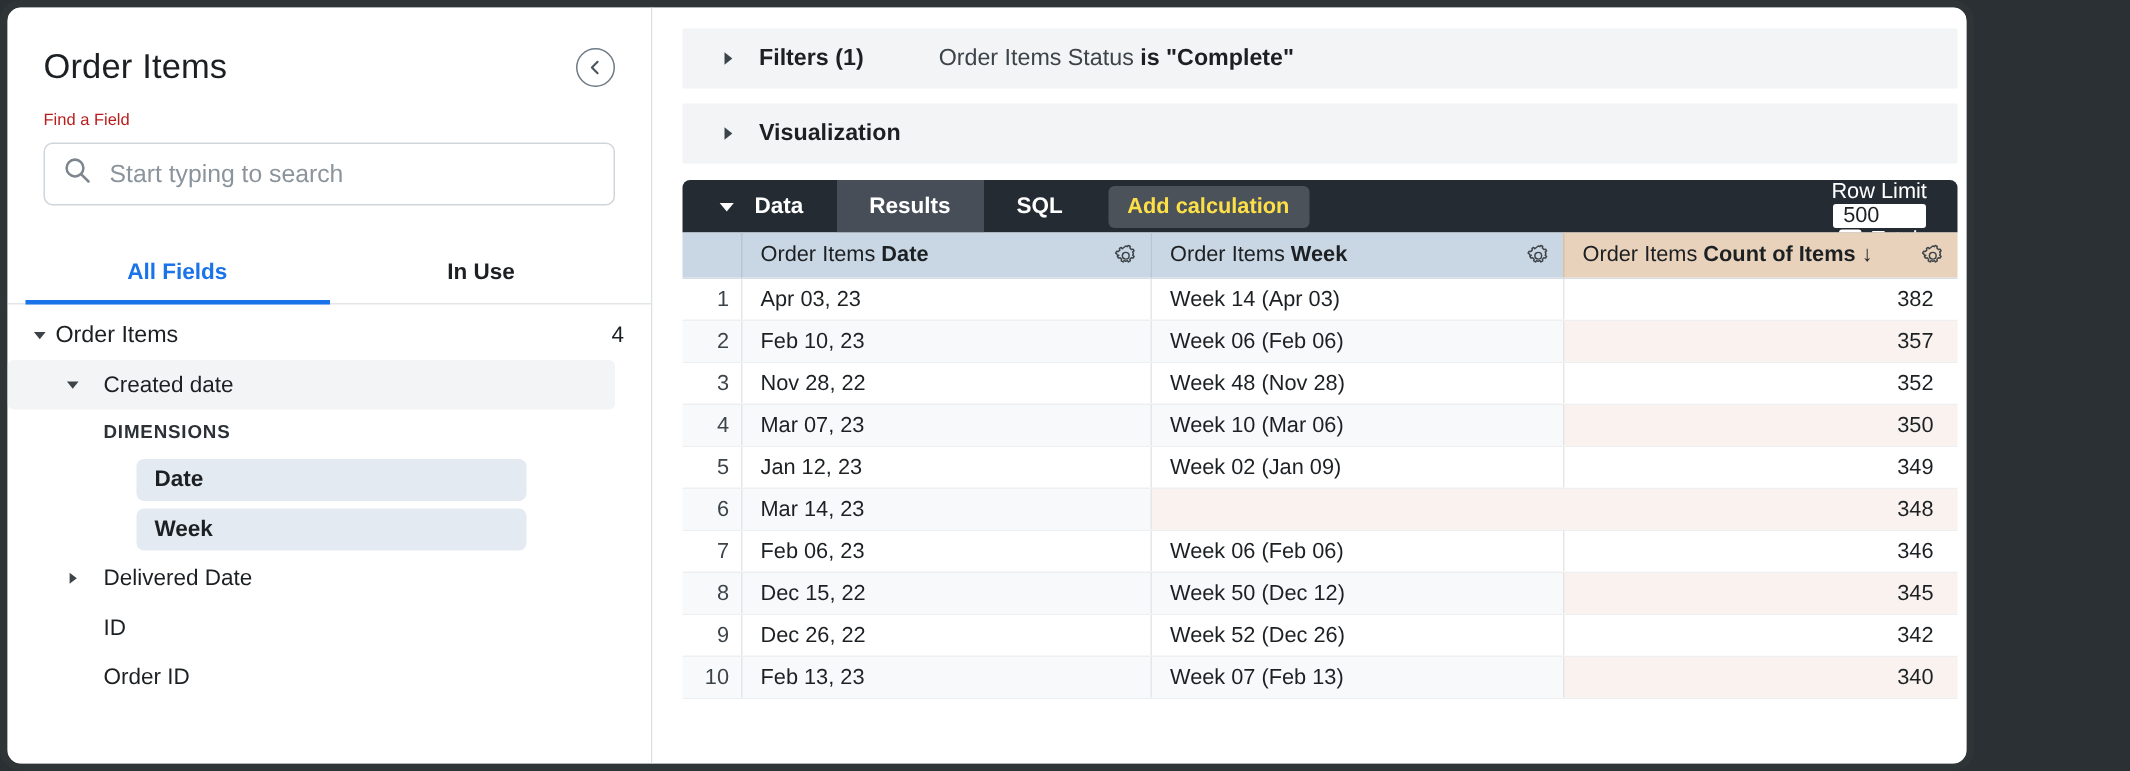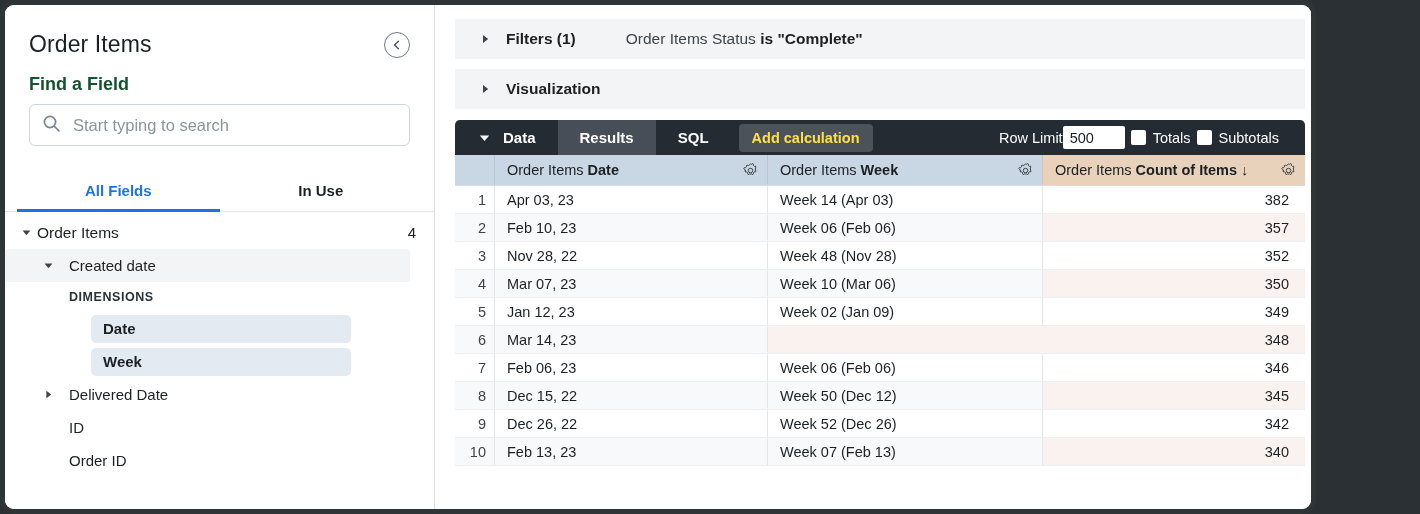--- a/index.html
+++ b/index.html
@@ -39,21 +39,21 @@
   .collapse-btn {
     width: 26px; height: 26px; border-radius: 50%;
     border: 1.6px solid #6e7a85;
     display: flex; align-items: center; justify-content: center;
     cursor: pointer;
   }
   .collapse-btn svg { display: block; }
 
   .find-label {
     padding: 16px 24px 0 24px;
-    font-size: 18px; font-weight: bold; color: #14532d;
+    font-size: 11px; font-weight: normal; color: #b91c1c;
   }
   .search-wrap {
     margin: 9px 24px 0 24px;
     height: 42px;
     border: 1px solid #cfd5da;
     border-radius: 6px;
     display: flex; align-items: center;
     padding: 0 12px;
     background: #fff;
   }
@@ -181,22 +181,23 @@
     color: #fde047;
     font-size: 14.5px; font-weight: bold;
     border: 0; border-radius: 4px;
     padding: 6px 13px;
     cursor: pointer;
     font-family: "Liberation Sans", sans-serif;
   }
   .tb-right {
     margin-left: auto;
     display: flex; align-items: center;
-    padding-right: 26px;
+    padding-right: 8px;
     gap: 0;
+    flex-direction: column;
   }
   .tb-label { font-size: 14.5px; color: #ffffff; }
   .rowlimit {
     width: 62px; height: 23px;
     border: 0; border-radius: 2px;
     background: #ffffff; color: #1c2023;
     font-size: 14.5px; padding: 0 7px;
     font-family: "Liberation Sans", sans-serif;
     outline: none;
   }

